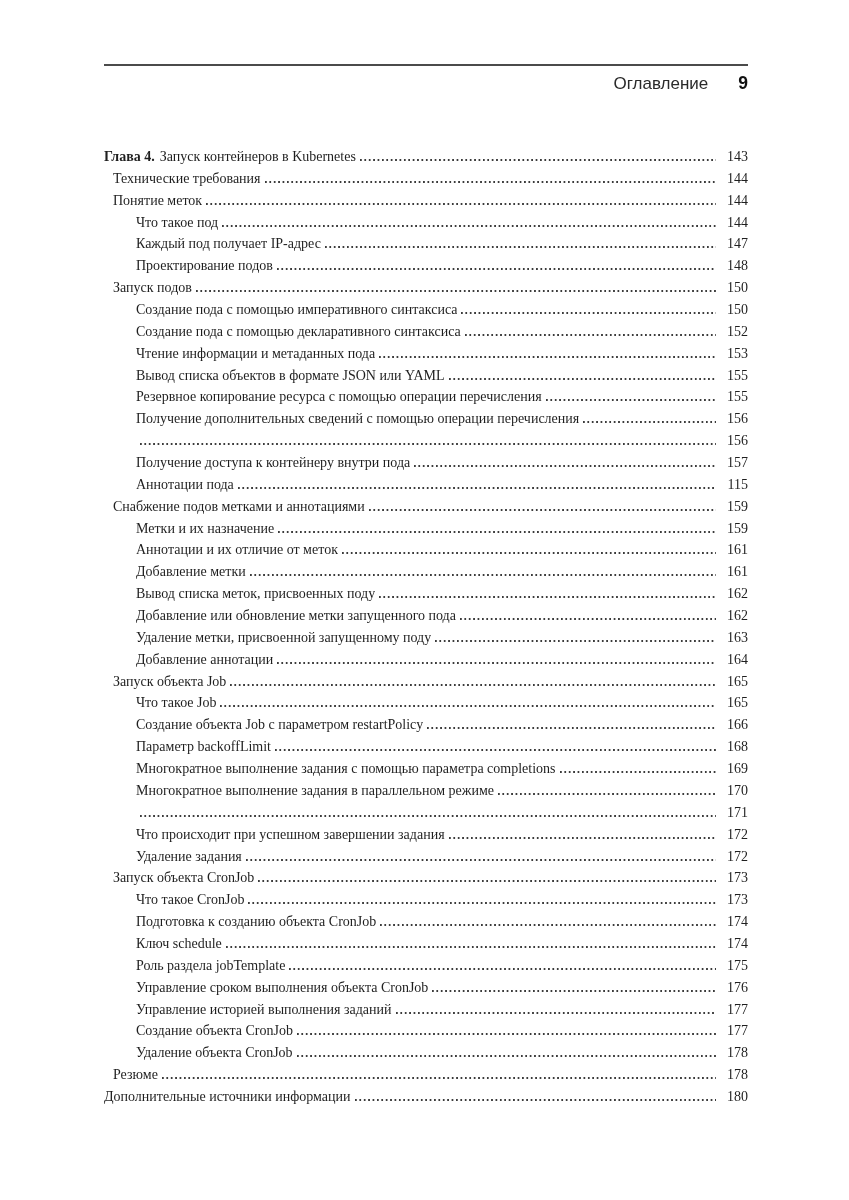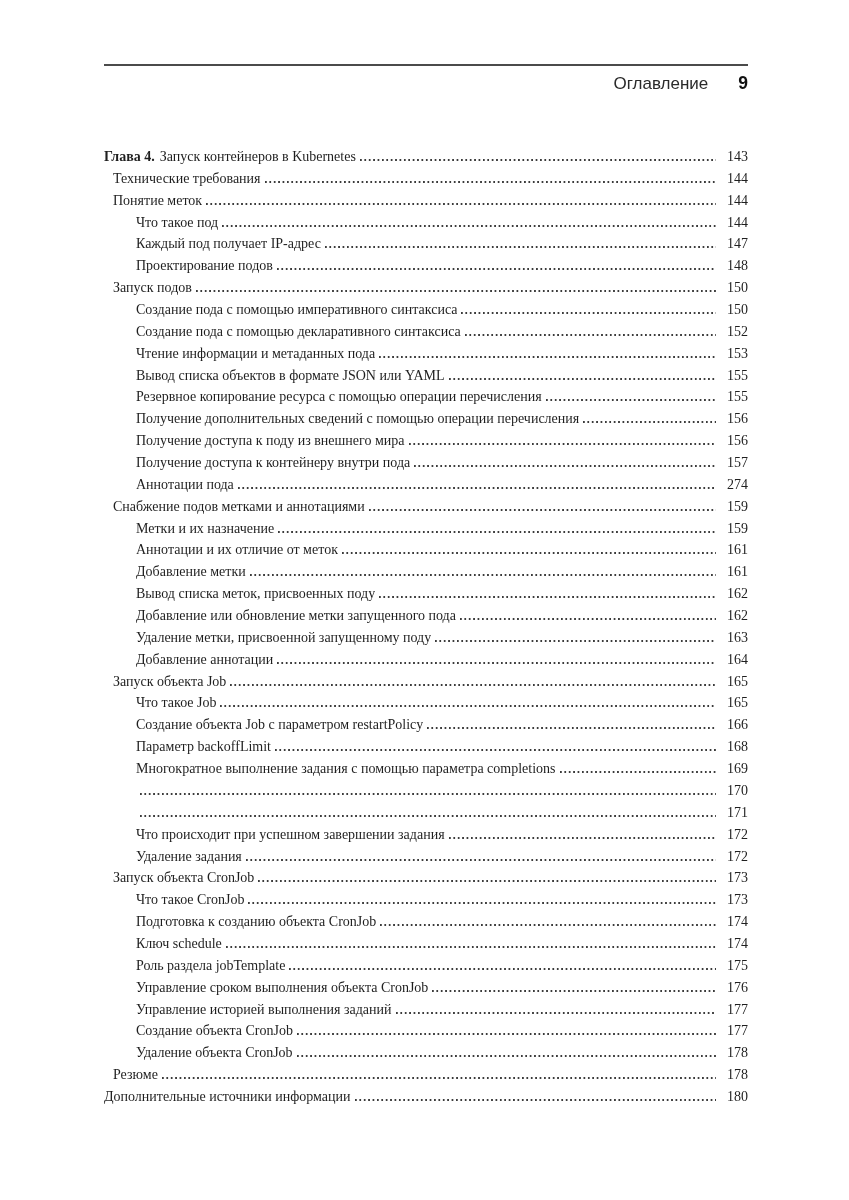--- a/index.html
+++ b/index.html
@@ -161,37 +161,36 @@
 
   <div class="entry level-2">
 
     <span class="title">Получение дополнительных сведений с помощью операции перечисления</span>
     <span class="leader"></span>
     <span class="pagenum">156</span>
   </div>
 
   <div class="entry level-2">
 
-    <span class="title">Получение доступа к поду из внешнего мира</span>
     <span class="leader"></span>
     <span class="pagenum">156</span>
   </div>
 
   <div class="entry level-2">
 
     <span class="title">Получение доступа к контейнеру внутри пода</span>
     <span class="leader"></span>
     <span class="pagenum">157</span>
   </div>
 
   <div class="entry level-2">
 
     <span class="title">Аннотации пода</span>
     <span class="leader"></span>
-    <span class="pagenum">274</span>
+    <span class="pagenum">115</span>
   </div>
 
   <div class="entry level-1">
 
     <span class="title">Снабжение подов метками и аннотациями</span>
     <span class="leader"></span>
     <span class="pagenum">159</span>
   </div>
 
   <div class="entry level-2">
@@ -273,20 +272,21 @@
 
   <div class="entry level-2">
 
     <span class="title">Многократное выполнение задания с помощью параметра completions</span>
     <span class="leader"></span>
     <span class="pagenum">169</span>
   </div>
 
   <div class="entry level-2">
 
+    <span class="title">Многократное выполнение задания в параллельном режиме</span>
     <span class="leader"></span>
     <span class="pagenum">170</span>
   </div>
 
   <div class="entry level-2">
 
     <span class="leader"></span>
     <span class="pagenum">171</span>
   </div>
 

